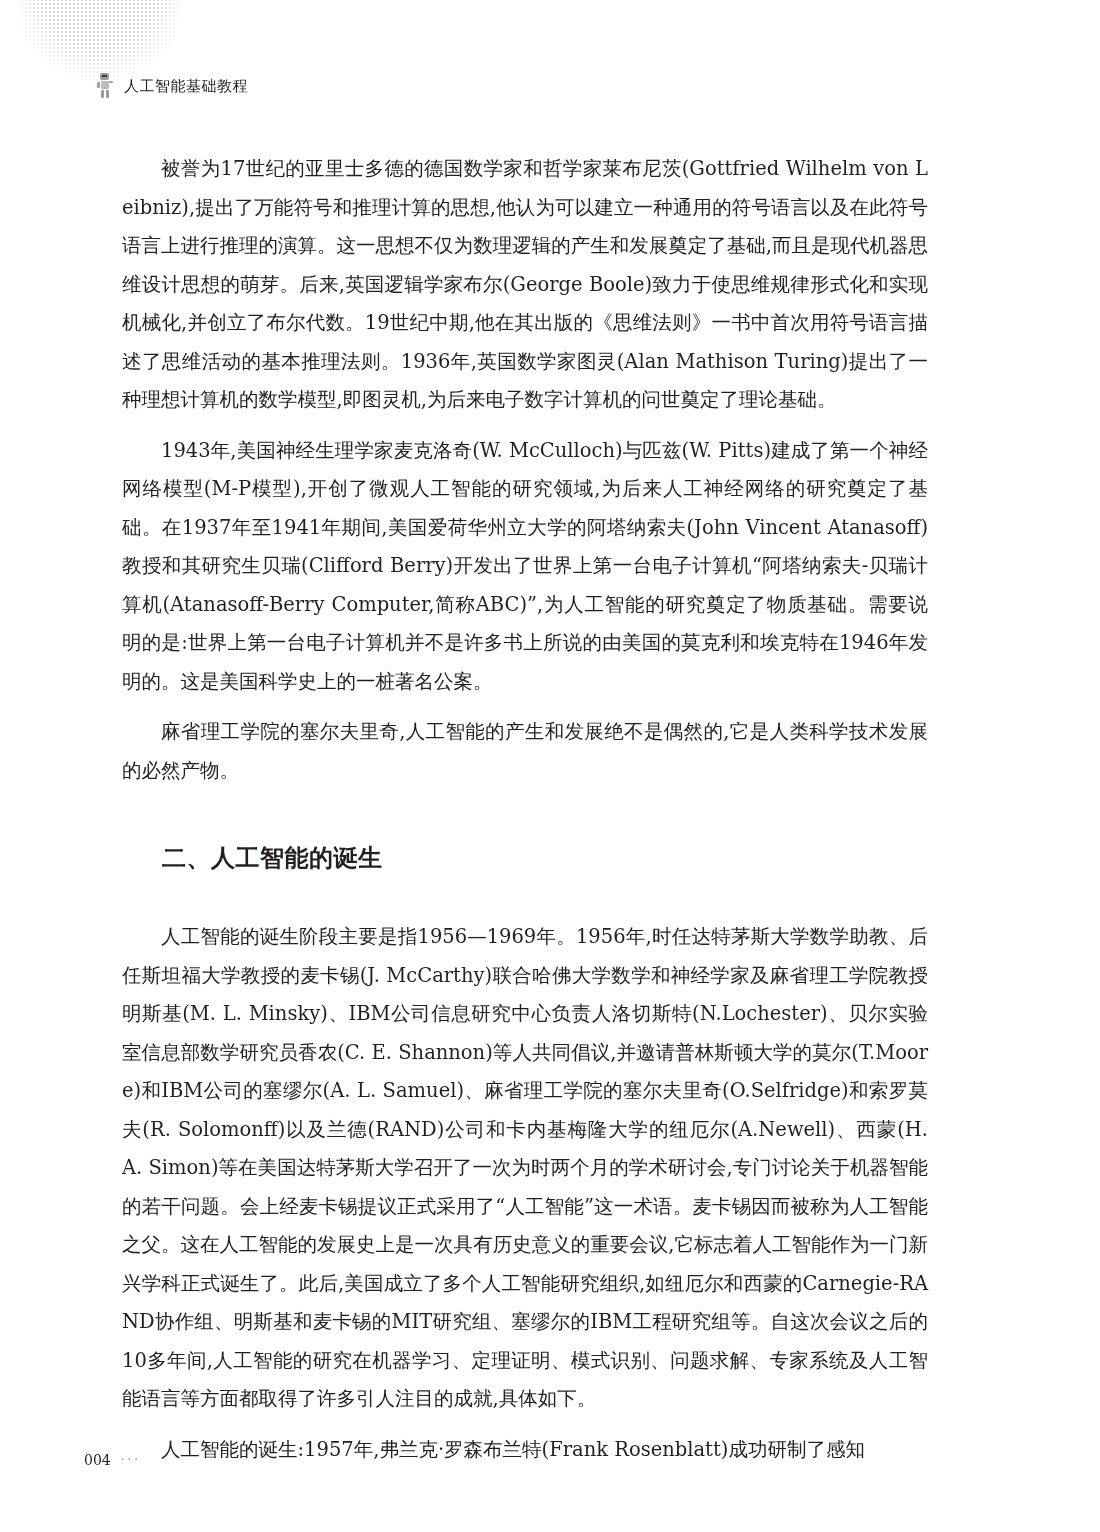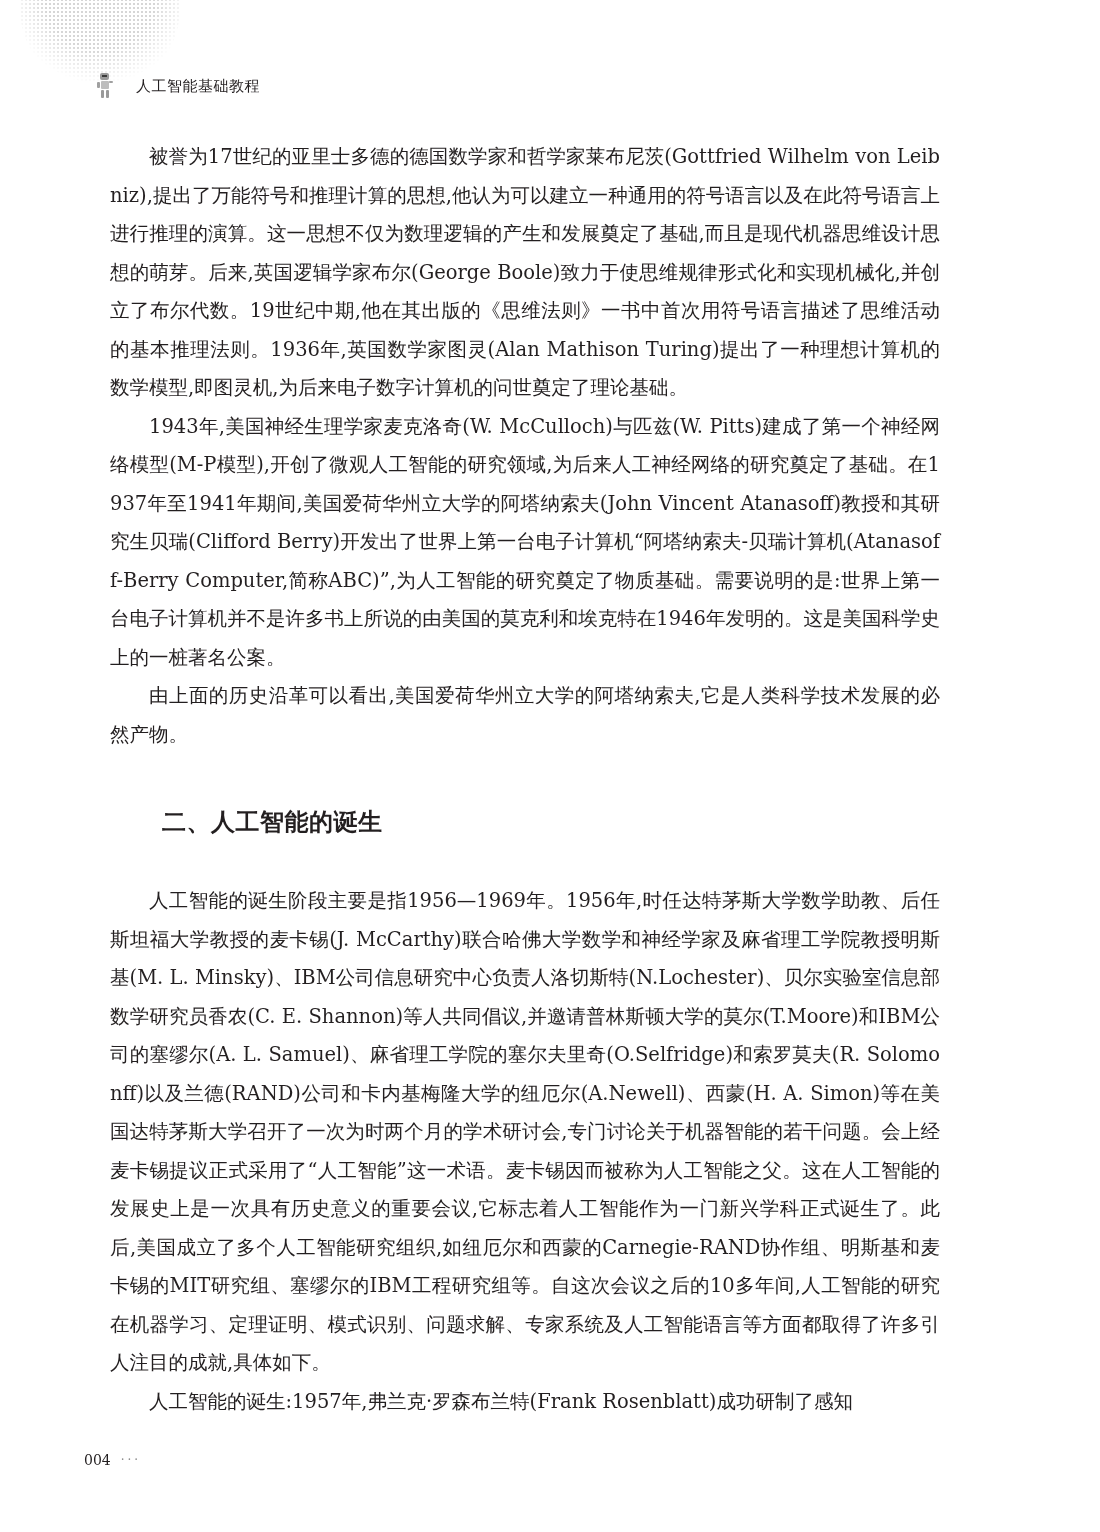--- a/index.html
+++ b/index.html
@@ -26,21 +26,21 @@
       opacity: 0.75;
       -webkit-mask-image: radial-gradient(circle at 50% 40%, #000 45%, transparent 72%);
       mask-image: radial-gradient(circle at 50% 40%, #000 45%, transparent 72%);
     }
     .running-head {
       position: absolute;
       left: 96px;
       top: 72px;
       display: flex;
       align-items: center;
-      gap: 22px;
+      gap: 10px;
     }
     .robot-icon {
       width: 18px;
       height: 28px;
       display: inline-block;
     }
     .running-head-title {
       font-family: "DejaVu Sans", sans-serif;
       font-size: 15px;
       color: #231f20;
@@ -49,21 +49,21 @@
     .content {
       position: absolute;
       left: 110px;
       top: 138px;
       width: 830px;
     }
     .para {
       font-family: "DejaVu Serif", serif;
       font-size: 19.5px;
       line-height: 38.5px;
-      margin: 0;
+      margin: 12px;
       text-align: justify;
       text-indent: 2em;
       color: #231f20;
       word-break: break-all;
     }
     .section-heading {
       font-family: "DejaVu Sans", sans-serif;
       font-weight: bold;
       font-size: 24px;
       margin: 52px 0 44px 52px;
@@ -103,21 +103,21 @@
       <rect x="5" y="18" width="3" height="8" rx="1" fill="#9a9a9a"></rect>
       <rect x="10" y="18" width="3" height="8" rx="1" fill="#9a9a9a"></rect>
     </svg>
   </span>
   <span class="running-head-title">人工智能基础教程</span>
 </div>
 
 <div class="content">
   <p class="para">被誉为17世纪的亚里士多德的德国数学家和哲学家莱布尼茨(Gottfried Wilhelm von Leibniz),提出了万能符号和推理计算的思想,他认为可以建立一种通用的符号语言以及在此符号语言上进行推理的演算。这一思想不仅为数理逻辑的产生和发展奠定了基础,而且是现代机器思维设计思想的萌芽。后来,英国逻辑学家布尔(George Boole)致力于使思维规律形式化和实现机械化,并创立了布尔代数。19世纪中期,他在其出版的《思维法则》一书中首次用符号语言描述了思维活动的基本推理法则。1936年,英国数学家图灵(Alan Mathison Turing)提出了一种理想计算机的数学模型,即图灵机,为后来电子数字计算机的问世奠定了理论基础。</p>
   <p class="para">1943年,美国神经生理学家麦克洛奇(W. McCulloch)与匹兹(W. Pitts)建成了第一个神经网络模型(M-P模型),开创了微观人工智能的研究领域,为后来人工神经网络的研究奠定了基础。在1937年至1941年期间,美国爱荷华州立大学的阿塔纳索夫(John Vincent Atanasoff)教授和其研究生贝瑞(Clifford Berry)开发出了世界上第一台电子计算机“阿塔纳索夫-贝瑞计算机(Atanasoff-Berry Computer,简称ABC)”,为人工智能的研究奠定了物质基础。需要说明的是:世界上第一台电子计算机并不是许多书上所说的由美国的莫克利和埃克特在1946年发明的。这是美国科学史上的一桩著名公案。</p>
-  <p class="para">由上面的历史沿革可以看出,美国爱荷华州立大学的阿塔纳索夫,它是人类科学技术发展的必然产物。</p>
+  <p class="para">麻省理工学院的塞尔夫里奇,人工智能的产生和发展绝不是偶然的,它是人类科学技术发展的必然产物。</p>
 
   <h2 class="section-heading">二、人工智能的诞生</h2>
 
   <p class="para">人工智能的诞生阶段主要是指1956—1969年。1956年,时任达特茅斯大学数学助教、后任斯坦福大学教授的麦卡锡(J. McCarthy)联合哈佛大学数学和神经学家及麻省理工学院教授明斯基(M. L. Minsky)、IBM公司信息研究中心负责人洛切斯特(N.Lochester)、贝尔实验室信息部数学研究员香农(C. E. Shannon)等人共同倡议,并邀请普林斯顿大学的莫尔(T.Moore)和IBM公司的塞缪尔(A. L. Samuel)、麻省理工学院的塞尔夫里奇(O.Selfridge)和索罗莫夫(R. Solomonff)以及兰德(RAND)公司和卡内基梅隆大学的纽厄尔(A.Newell)、西蒙(H. A. Simon)等在美国达特茅斯大学召开了一次为时两个月的学术研讨会,专门讨论关于机器智能的若干问题。会上经麦卡锡提议正式采用了“人工智能”这一术语。麦卡锡因而被称为人工智能之父。这在人工智能的发展史上是一次具有历史意义的重要会议,它标志着人工智能作为一门新兴学科正式诞生了。此后,美国成立了多个人工智能研究组织,如纽厄尔和西蒙的Carnegie-RAND协作组、明斯基和麦卡锡的MIT研究组、塞缪尔的IBM工程研究组等。自这次会议之后的10多年间,人工智能的研究在机器学习、定理证明、模式识别、问题求解、专家系统及人工智能语言等方面都取得了许多引人注目的成就,具体如下。</p>
   <p class="para">人工智能的诞生:1957年,弗兰克·罗森布兰特(Frank Rosenblatt)成功研制了感知</p>
 </div>
 
 <div class="folio">
   <span>004</span>
   <span class="folio-dots">···</span>

